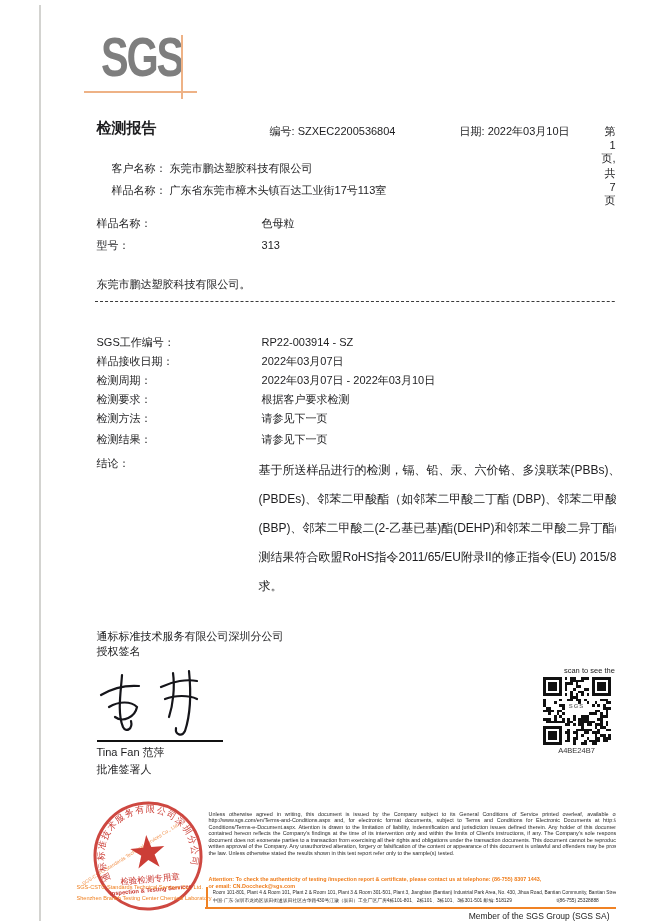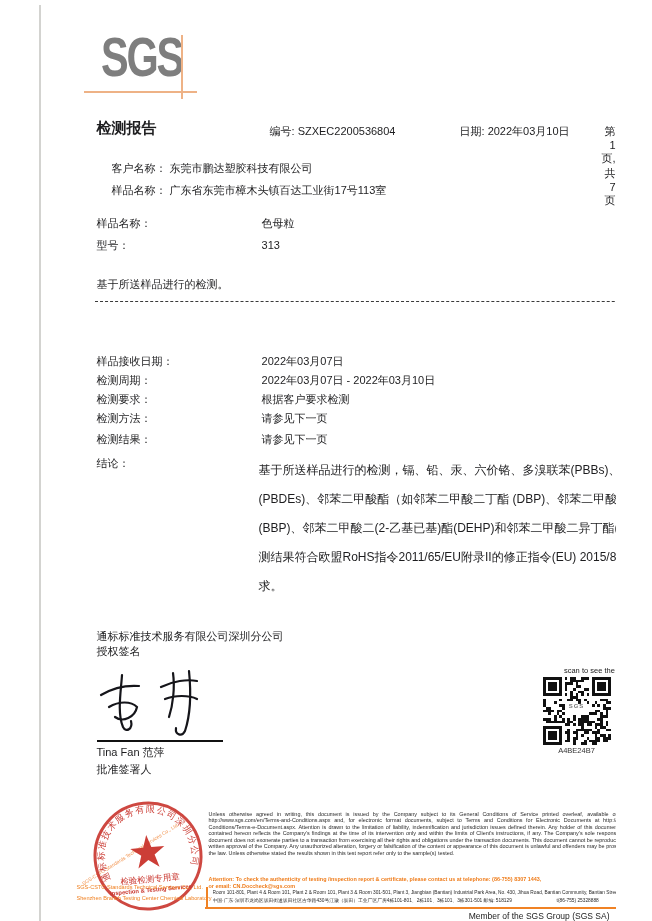--- a/index.html
+++ b/index.html
@@ -103,24 +103,28 @@
   </div>
 
   <div class="row" style="top:211px">
     <span class="lbl-m">样品名称：</span>
     <span>色母粒</span>
   </div>
   <div class="row" style="top:233px">
     <span class="lbl-m">型号：</span>
     <span>313</span>
   </div>
-  <div class="row" style="top:272px">基于所送样品进行的检测。</div>
+  <div class="row" style="top:272px">东莞市鹏达塑胶科技有限公司。</div>
 
   <div class="divider"></div>
 
+  <div class="row" style="top:330px">
+    <span class="lbl-m">SGS工作编号：</span>
+    <span>RP22-003914 - SZ</span>
+  </div>
   <div class="row" style="top:349px">
     <span class="lbl-m">样品接收日期：</span>
     <span>2022年03月07日</span>
   </div>
   <div class="row" style="top:368px">
     <span class="lbl-m">检测周期：</span>
     <span>2022年03月07日 - 2022年03月10日</span>
   </div>
   <div class="row" style="top:387px">
     <span class="lbl-m">检测要求：</span>

